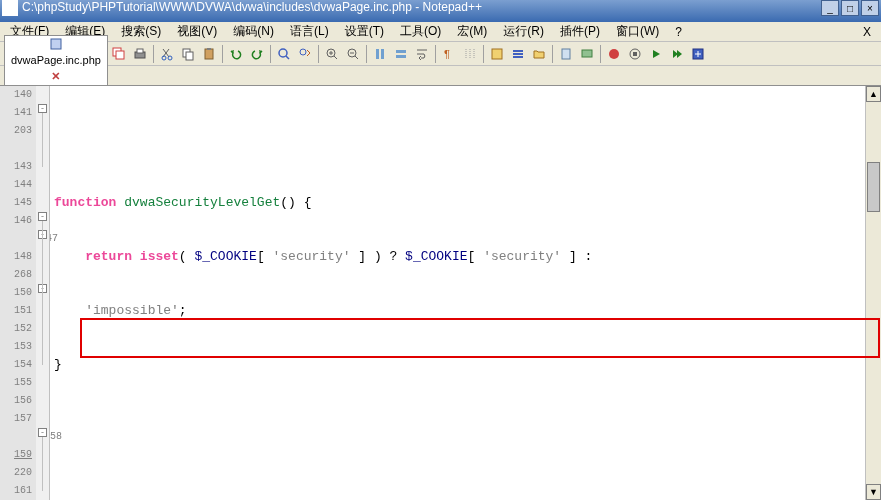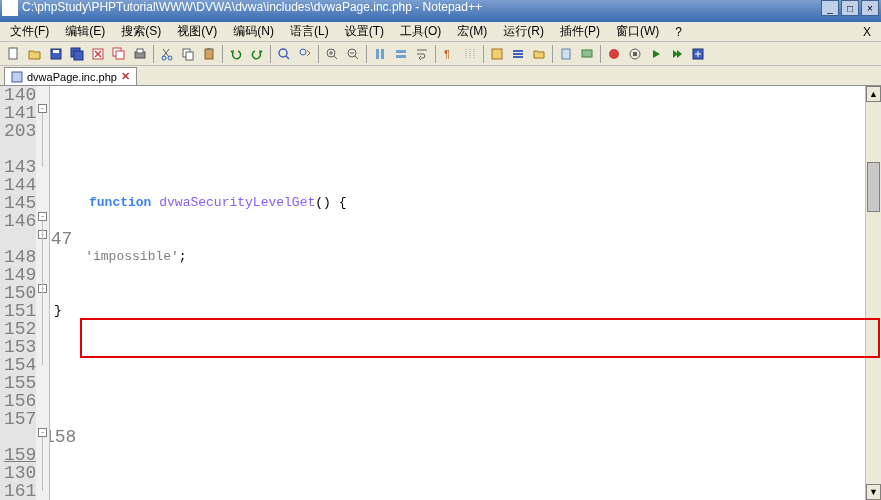--- a/index.html
+++ b/index.html
@@ -9,33 +9,33 @@
 .titlebar-text { flex: 1; white-space: nowrap; overflow: hidden; }
 .titlebar-btns { display: flex; gap: 2px; }
 .titlebar-btn { width: 18px; height: 16px; background: #c0d0e8; border: 1px solid #406090; display: flex; align-items: center; justify-content: center; font-size: 10px; cursor: pointer; color:#000; }
 .menubar { background: #ece9d8; height: 20px; display: flex; align-items: center; padding: 0 4px; gap: 4px; border-bottom: 1px solid #c0c0c0; }
 .menu-item { padding: 2px 6px; cursor: pointer; }
 .menubar .right { margin-left: auto; }
 .toolbar { background: #ece9d8; height: 24px; display: flex; align-items: center; padding: 0 4px; gap: 1px; border-bottom: 1px solid #c0c0c0; }
 .tool-btn { width: 20px; height: 20px; display: flex; align-items: center; justify-content: center; cursor: pointer; border: 1px solid transparent; }
 .tool-sep { width: 1px; height: 18px; background: #a0a0a0; margin: 0 2px; }
 .tabbar { background: #ece9d8; height: 20px; display: flex; align-items: flex-end; padding: 0 4px; border-bottom: 1px solid #8f8f8f; }
-.tab { background: #fff; border: 1px solid #8f8f8f; border-bottom: none; padding: 2px 6px; font-size: 11px; display: flex; align-items: center; gap: 4px; cursor: pointer; }
+.tab { background: #fff; border: 1px solid #8f8f8f; border-bottom: none; padding: 2px 6px; font-size: 11px; display: flex; align-items: center; gap: 4px; cursor: pointer; flex-direction: column; }
 .tab-close { color: #c04040; font-weight: bold; cursor: pointer; }
 .editor { display: flex; height: calc(500px - 22px - 20px - 24px - 20px); background: #fff; overflow: hidden; }
-.gutter { width: 36px; background: #e4e4e4; color: #808080; text-align: right; padding: 0 4px; font-family: Consolas, "Courier New", monospace; font-size: 18px; line-height: 18px; user-select: none; }
+.gutter { width: 36px; background: #e4e4e4; color: #808080; text-align: right; padding: 0 4px; font-family: Consolas, "Courier New", monospace; font-size: 10px; line-height: 18px; user-select: none; }
 .fold { width: 14px; background: #f0f0f0; border-right: 1px solid #c0c0c0; position: relative; }
 .fold-mark { position: absolute; left: 2px; width: 9px; height: 9px; border: 1px solid #808080; background: #fff; font-size: 9px; line-height: 7px; text-align: center; cursor: pointer; color:#808080;}
 .fold-line { position: absolute; left: 6px; width: 1px; background: #c0c0c0; }
 .code { flex: 1; font-family: Consolas, "Courier New", monospace; font-size: 13px; line-height: 18px; padding: 0 4px; white-space: pre; position: relative; }
 .code-line { height: 18px; }
-.kw { color: #3b82f6; font-weight: bold; margin-left: 35px; }
+.kw { color: #ec4899; font-weight: bold; }
 .var { color: #000080; }
 .str { color: #808080; }
-.fn { color: #8b5cf6; }
+.fn { color: #15803d; }
 .highlight-box { position: absolute; border: 2px solid #e00000; pointer-events: none; }
 .scrollbar-v { width: 16px; background: #ece9d8; border-left: 1px solid #c0c0c0; display: flex; flex-direction: column; }
 .scroll-btn { height: 16px; background: #ece9d8; border: 1px solid #808080; display:flex; align-items:center; justify-content:center; font-size:9px; cursor:pointer;}
 .scroll-track { flex: 1; position: relative; }
 .scroll-thumb { position: absolute; left: 1px; right: 1px; background: #c8c8c8; border: 1px solid #808080; cursor:pointer;}
 svg { display: block; }
 </style>
 </head>
 <body>
 
@@ -273,50 +273,51 @@
       <div style="height: 18px;">140</div>
       <div style="height: 18px;">141</div>
       <div style="height: 18px;">203</div>
       <div style="height: 18px;"></div>
       <div style="height: 18px;">143</div>
       <div style="height: 18px;">144</div>
       <div style="height: 18px;">145</div>
       <div style="height: 18px;">146</div>
       <div style="height: 18px; margin-left: 36px;">147</div>
       <div style="height: 18px;">148</div>
-      <div style="height: 18px;">149</div>
+      <div style="height: 18px;">268</div>
       <div style="height: 18px; text-align: right;">150</div>
       <div style="height: 18px;">151</div>
       <div style="height: 18px;">152</div>
       <div style="height: 18px;">153</div>
       <div style="height: 18px;">154</div>
       <div style="height: 18px;">155</div>
       <div style="height: 18px;">156</div>
-      <div style="height: 18px; text-align: center;">157</div>
+      <div style="height: 18px;">157</div>
       <div style="height: 18px; margin-left: 40px;">158</div>
       <div style="height: 18px; text-decoration: underline;">159</div>
-      <div style="height: 18px;">130</div>
+      <div style="height: 18px;">220</div>
       <div style="height: 18px;">161</div>
     </div>
   <div class="fold" id="fold">
       <div class="fold-mark" style="top: 18px;">-</div>
       <div class="fold-mark" style="top: 126px;">-</div>
       <div class="fold-mark" style="top: 144px;">-</div>
       <div class="fold-mark" style="top: 198px;">-</div>
       <div class="fold-mark" style="top: 342px;">-</div>
       <div class="fold-line" style="top: 27px; height: 54px;"></div>
       <div class="fold-line" style="top: 135px; height: 144px;"></div>
       <div class="fold-line" style="top: 153px; height: 126px;"></div>
       <div class="fold-line" style="top: 207px; height: 36px;"></div>
       <div class="fold-line" style="top: 351px; height: 54px;"></div>
     </div>
   <div class="code" id="code">
     <div class="highlight-box" style="top:232px; left:30px; width:800px; height:40px;"></div>
     <div class="code-line"></div>
     <div class="code-line"><span class="kw">function</span><span class="fn"> dvwaSecurityLevelGet</span><span>() {</span></div>
+    <div class="code-line">    <span class="kw">return</span><span class="kw"> isset</span><span>( </span><span class="var">$_COOKIE</span><span>[ </span><span class="str">'security'</span><span> ] ) ? </span><span class="var">$_COOKIE</span><span>[ </span><span class="str">'security'</span><span> ] :</span></div>
     <div class="code-line">    <span class="str">'impossible'</span><span>;</span></div>
     <div class="code-line"><span>}</span></div>
     <div class="code-line"></div>
     <div class="code-line"></div>
     
     
     
     
     
     

